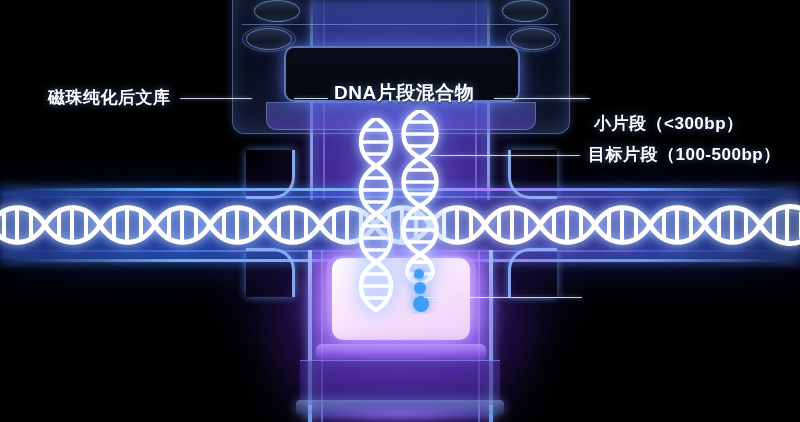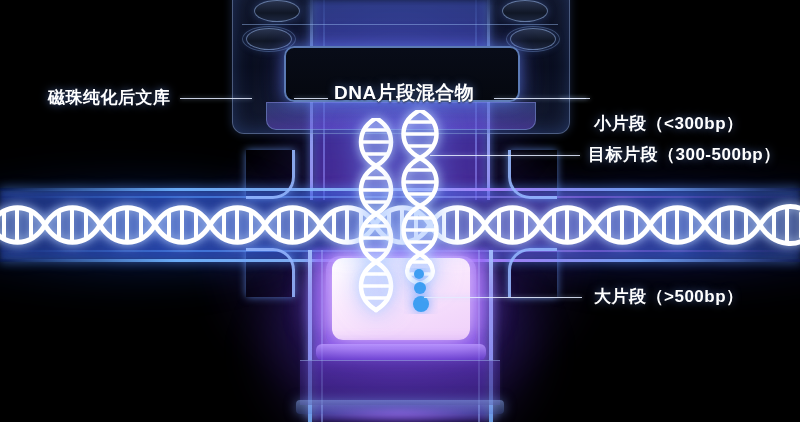--- a/index.html
+++ b/index.html
@@ -306,16 +306,15 @@
   <div class="leader" id="leader-left"></div>
   <div class="leader" id="leader-center-l"></div>
   <div class="leader" id="leader-center-r"></div>
   <div class="leader" id="leader-small"></div>
   <div class="leader" id="leader-target"></div>
   <div class="leader" id="leader-large"></div>
 
   <div class="label" id="label-center">DNA片段混合物</div>
   <div class="label" id="label-left">磁珠纯化后文库</div>
   <div class="label" id="label-small">小片段（&lt;300bp）</div>
-  <div class="label" id="label-target">目标片段（300-500bp）</div>
-  <div class="label" id="label-large">大片段（&gt;500bp）</div>
+  <div class="label" id="label-target">目标片段（100-500bp）</div>
 
 </div>
 
 </body></html>

